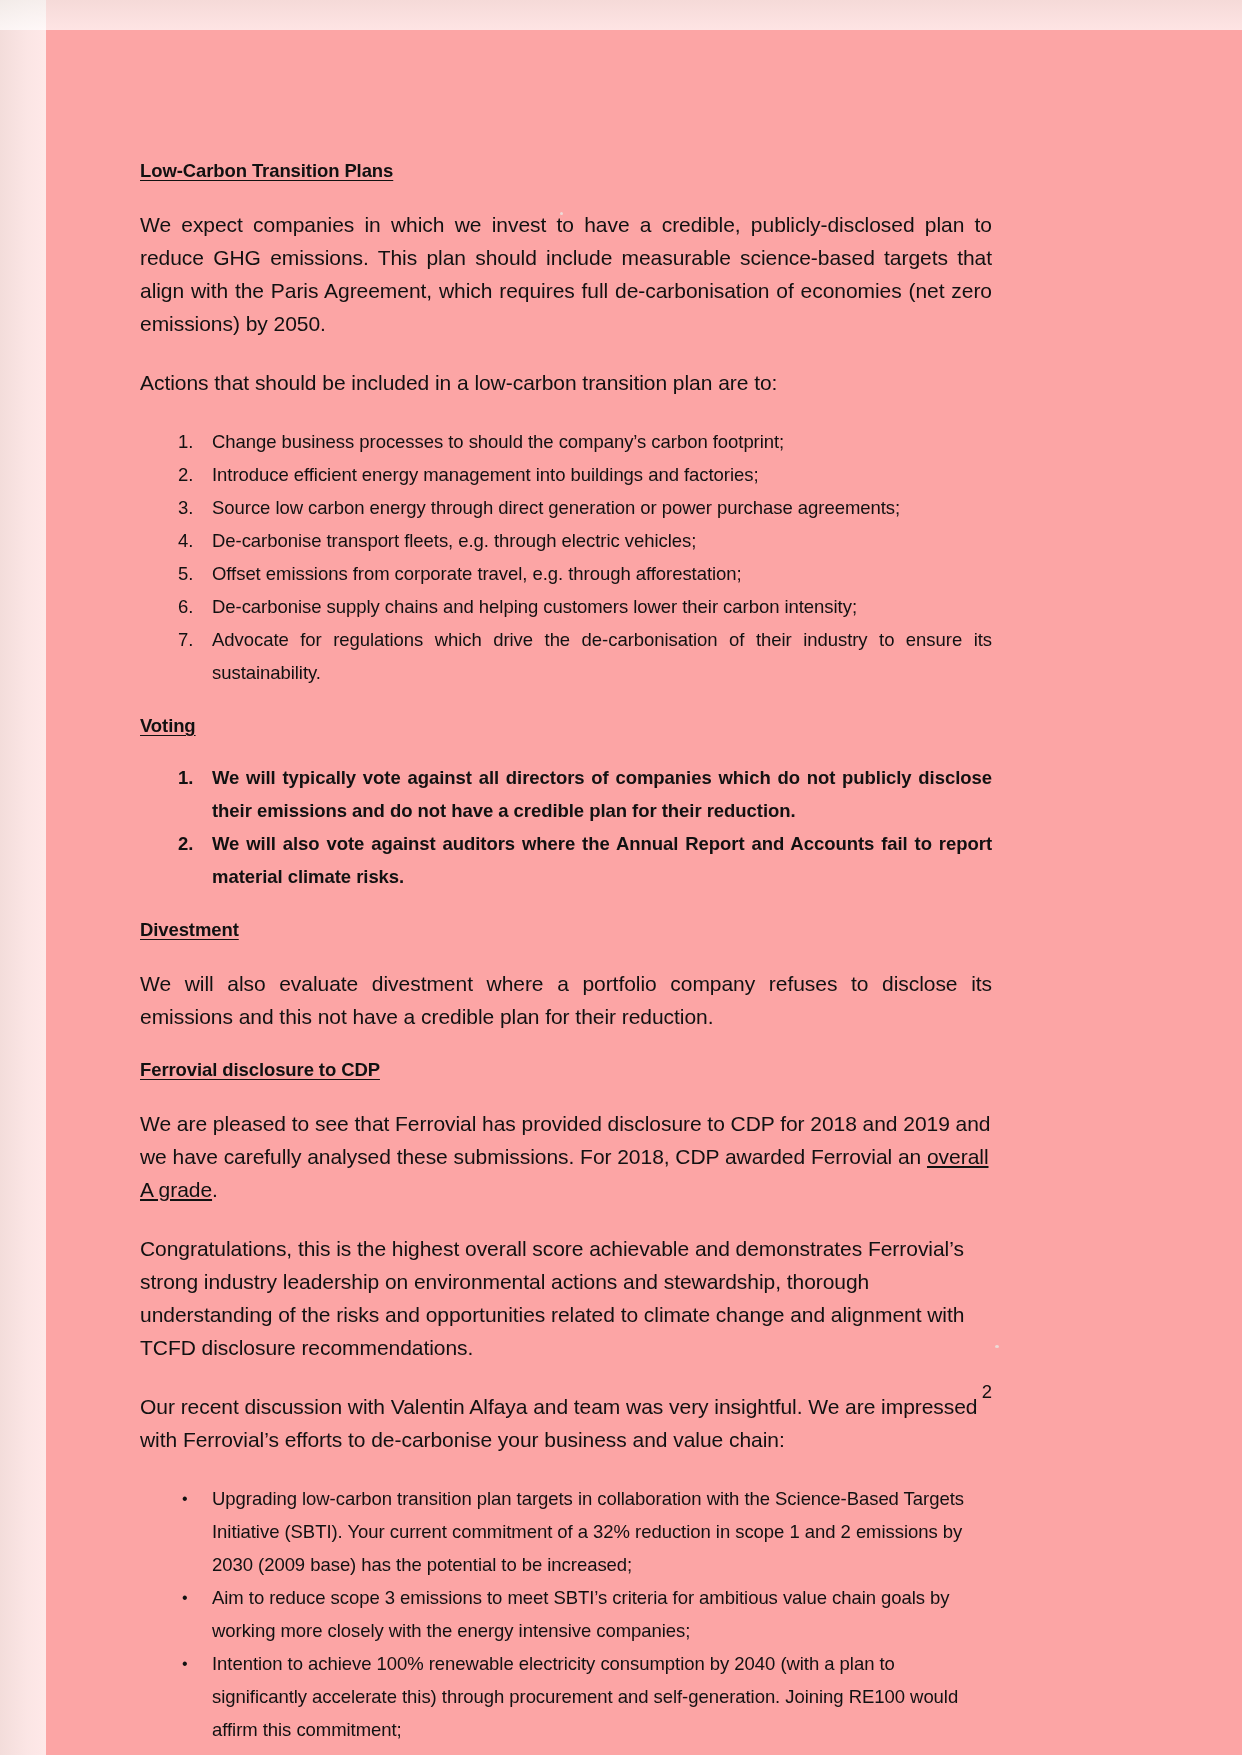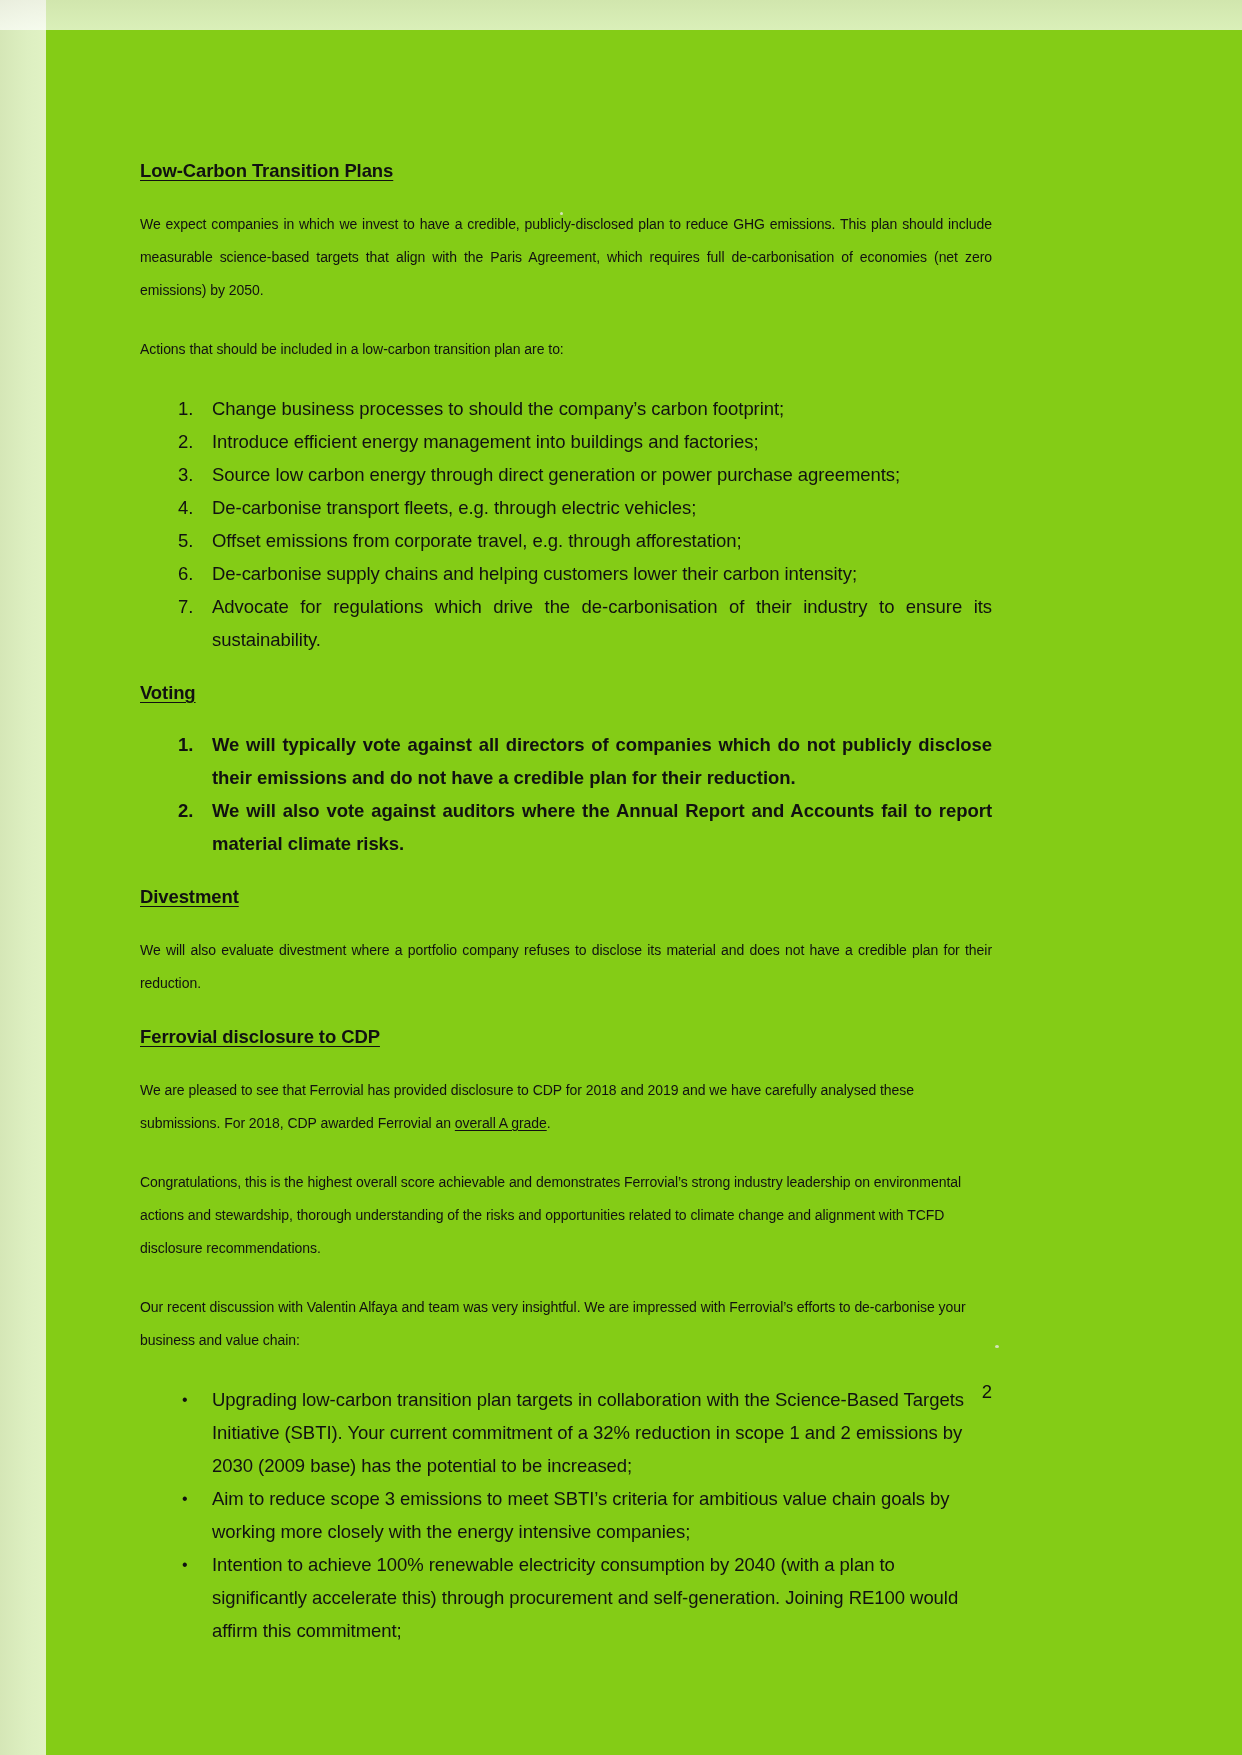--- a/index.html
+++ b/index.html
@@ -10,21 +10,21 @@
   }
   body {
     font-family: "Liberation Sans", sans-serif;
     color: #111111;
   }
   .page {
     position: relative;
     width: 1242px;
     height: 1755px;
     margin: 0 auto;
-    background: #84cc16;
+    background: #fca5a5;
     overflow: hidden;
   }
   
   .scan-edge-left {
     position: absolute;
     left: 0; top: 0;
     width: 46px; height: 100%;
     background: linear-gradient(to right, #f0efec 0%, #fbfbfa 60%, #ffffff 100%);
     opacity: .75;
   }
@@ -51,21 +51,21 @@
     font-size: 18.5px;
     font-weight: bold;
     margin: 0 0 26px 0;
     padding: 0;
     letter-spacing: -0.1px;
     text-decoration: underline;
     text-underline-offset: 3px;
   }
   h2.heading.tight { margin-bottom: 24px; }
   p.para {
-    font-size: 14px;
+    font-size: 21px;
     line-height: 33px;
     margin: 0 0 26px 0;
     letter-spacing: -0.05px;
   }
   p.para.just { text-align: justify; }
   p.bold { font-weight: normal; }
   .u { text-decoration: underline; text-underline-offset: 2px; }
   .b { font-weight: normal; }
 
   ol.numlist, ul.bullist {
@@ -163,21 +163,21 @@
         <span class="txt">We will typically vote against all directors of companies which do not publicly disclose their emissions and do not have a credible plan for their reduction.</span>
       </li>
       <li class="just">
         <span class="marker">2.</span>
         <span class="txt">We will also vote against auditors where the Annual Report and Accounts fail to report material climate risks.</span>
       </li>
     </ol>
 
     <h2 class="heading">Divestment</h2>
 
-    <p class="para just">We will also evaluate divestment where a portfolio company refuses to disclose its material and does not have a credible plan for their reduction.</p>
+    <p class="para just">We will also evaluate divestment where a portfolio company refuses to disclose its emissions and this not have a credible plan for their reduction.</p>
 
     <h2 class="heading">Ferrovial disclosure to CDP</h2>
 
     <p class="para">
       <span>We are pleased to see that Ferrovial has provided disclosure to CDP for 2018 and 2019 and we have carefully analysed these submissions. </span><span class="b">For 2018, CDP awarded Ferrovial an </span><span class="b u">overall A grade</span><span class="b">.</span>
     </p>
 
     <p class="para bold">Congratulations, this is the highest overall score achievable and demonstrates Ferrovial’s strong industry leadership on environmental actions and stewardship, thorough understanding of the risks and opportunities related to climate change and alignment with TCFD disclosure recommendations.</p>
 
     <p class="para">Our recent discussion with Valentin Alfaya and team was very insightful. We are impressed with Ferrovial’s efforts to de-carbonise your business and value chain:</p>

